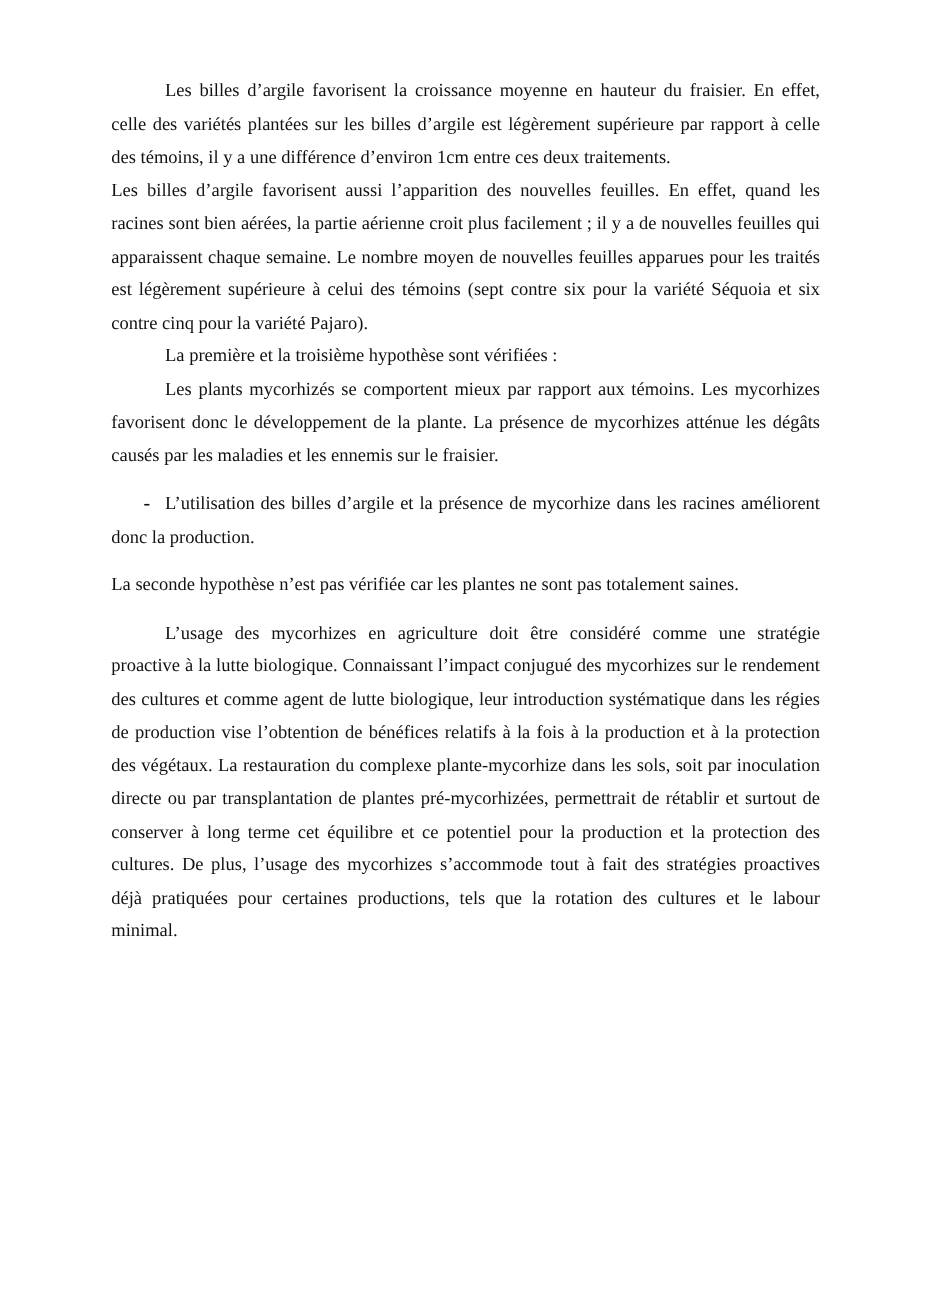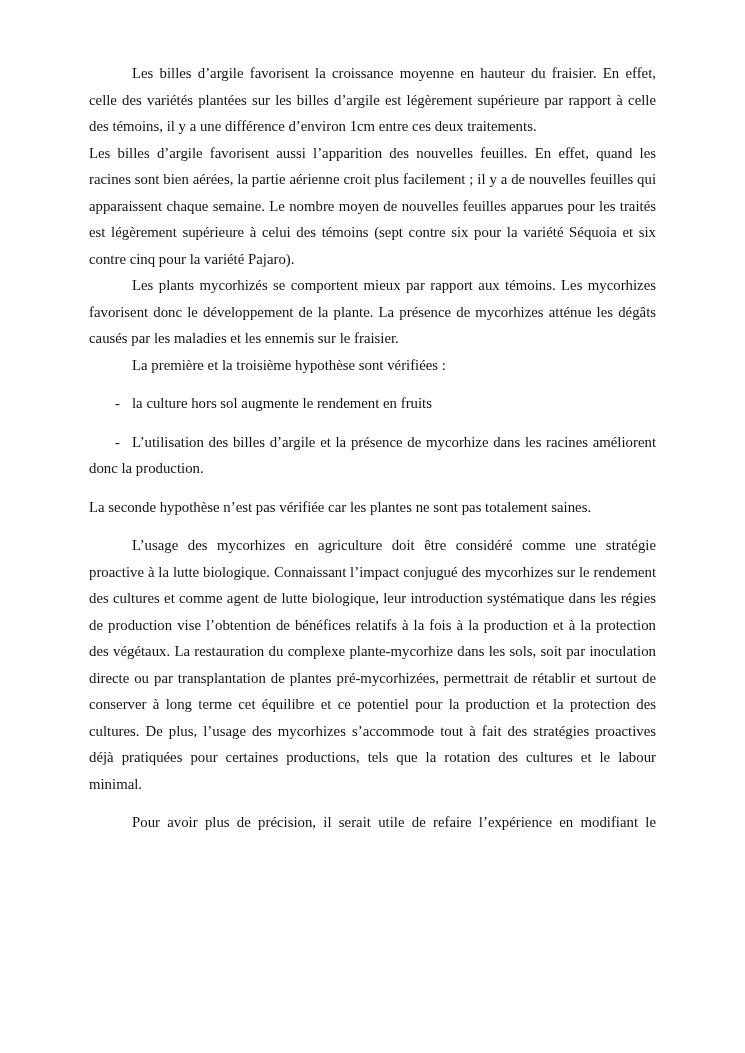--- a/index.html
+++ b/index.html
@@ -56,37 +56,35 @@
 </head>
 <body>
 
 <div class="page">
   <div class="body-text">
 
     <p class="para indent">Les billes d’argile favorisent la croissance moyenne en hauteur du fraisier. En effet, celle des variétés plantées sur les billes d’argile est légèrement supérieure par rapport à celle des témoins, il y a une différence d’environ 1cm entre ces deux traitements.</p>
 
     <p class="para">Les billes d’argile favorisent aussi l’apparition des nouvelles feuilles. En effet, quand les racines sont bien aérées, la partie aérienne croit plus facilement ; il y a de nouvelles feuilles qui apparaissent chaque semaine. Le nombre moyen de nouvelles feuilles apparues pour les traités est légèrement supérieure à celui des témoins (sept contre six pour la variété Séquoia et six contre cinq pour la variété Pajaro).</p>
 
+    <p class="para indent">La première et la troisième hypothèse sont vérifiées :</p>
+
     <p class="para indent">Les plants mycorhizés se comportent mieux par rapport aux témoins. Les mycorhizes favorisent donc le développement de la plante. La présence de mycorhizes atténue les dégâts causés par les maladies et les ennemis sur le fraisier.</p>
-
-    <p class="para indent">La première et la troisième hypothèse sont vérifiées :</p>
 
     <div class="para list-item">
       <span class="list-marker">-</span>
-      <span>la culture hors sol augmente le rendement en fruits</span>
     </div>
 
     <div class="para list-item">
       <span class="list-marker">-</span>
     </div>
 
     <p class="para indent gap">L’utilisation des billes d’argile et la présence de mycorhize dans les racines améliorent donc la production.</p>
 
     <p class="para gap">La seconde hypothèse n’est pas vérifiée car les plantes ne sont pas totalement saines.</p>
 
     <p class="para indent gap">L’usage des mycorhizes en agriculture doit être considéré comme une stratégie proactive à la lutte biologique. Connaissant l’impact conjugué des mycorhizes sur le rendement des cultures et comme agent de lutte biologique, leur introduction systématique dans les régies de production vise l’obtention de bénéfices relatifs à la fois à la production et à la protection des végétaux. La restauration du complexe plante-mycorhize dans les sols, soit par inoculation directe ou par transplantation de plantes pré-mycorhizées, permettrait de rétablir et surtout de conserver à long terme cet équilibre et ce potentiel pour la production et la protection des cultures. De plus, l’usage des mycorhizes s’accommode tout à fait des stratégies proactives déjà pratiquées pour certaines productions, tels que la rotation des cultures et le labour minimal.</p>
 
-    <p class="para indent gap">Pour avoir plus de précision, il serait utile de refaire l’expérience en modifiant le substrat comme suit :</p>
 
   </div>
 
   <div class="page-number">31</div>
 </div>
 
 </body></html>

